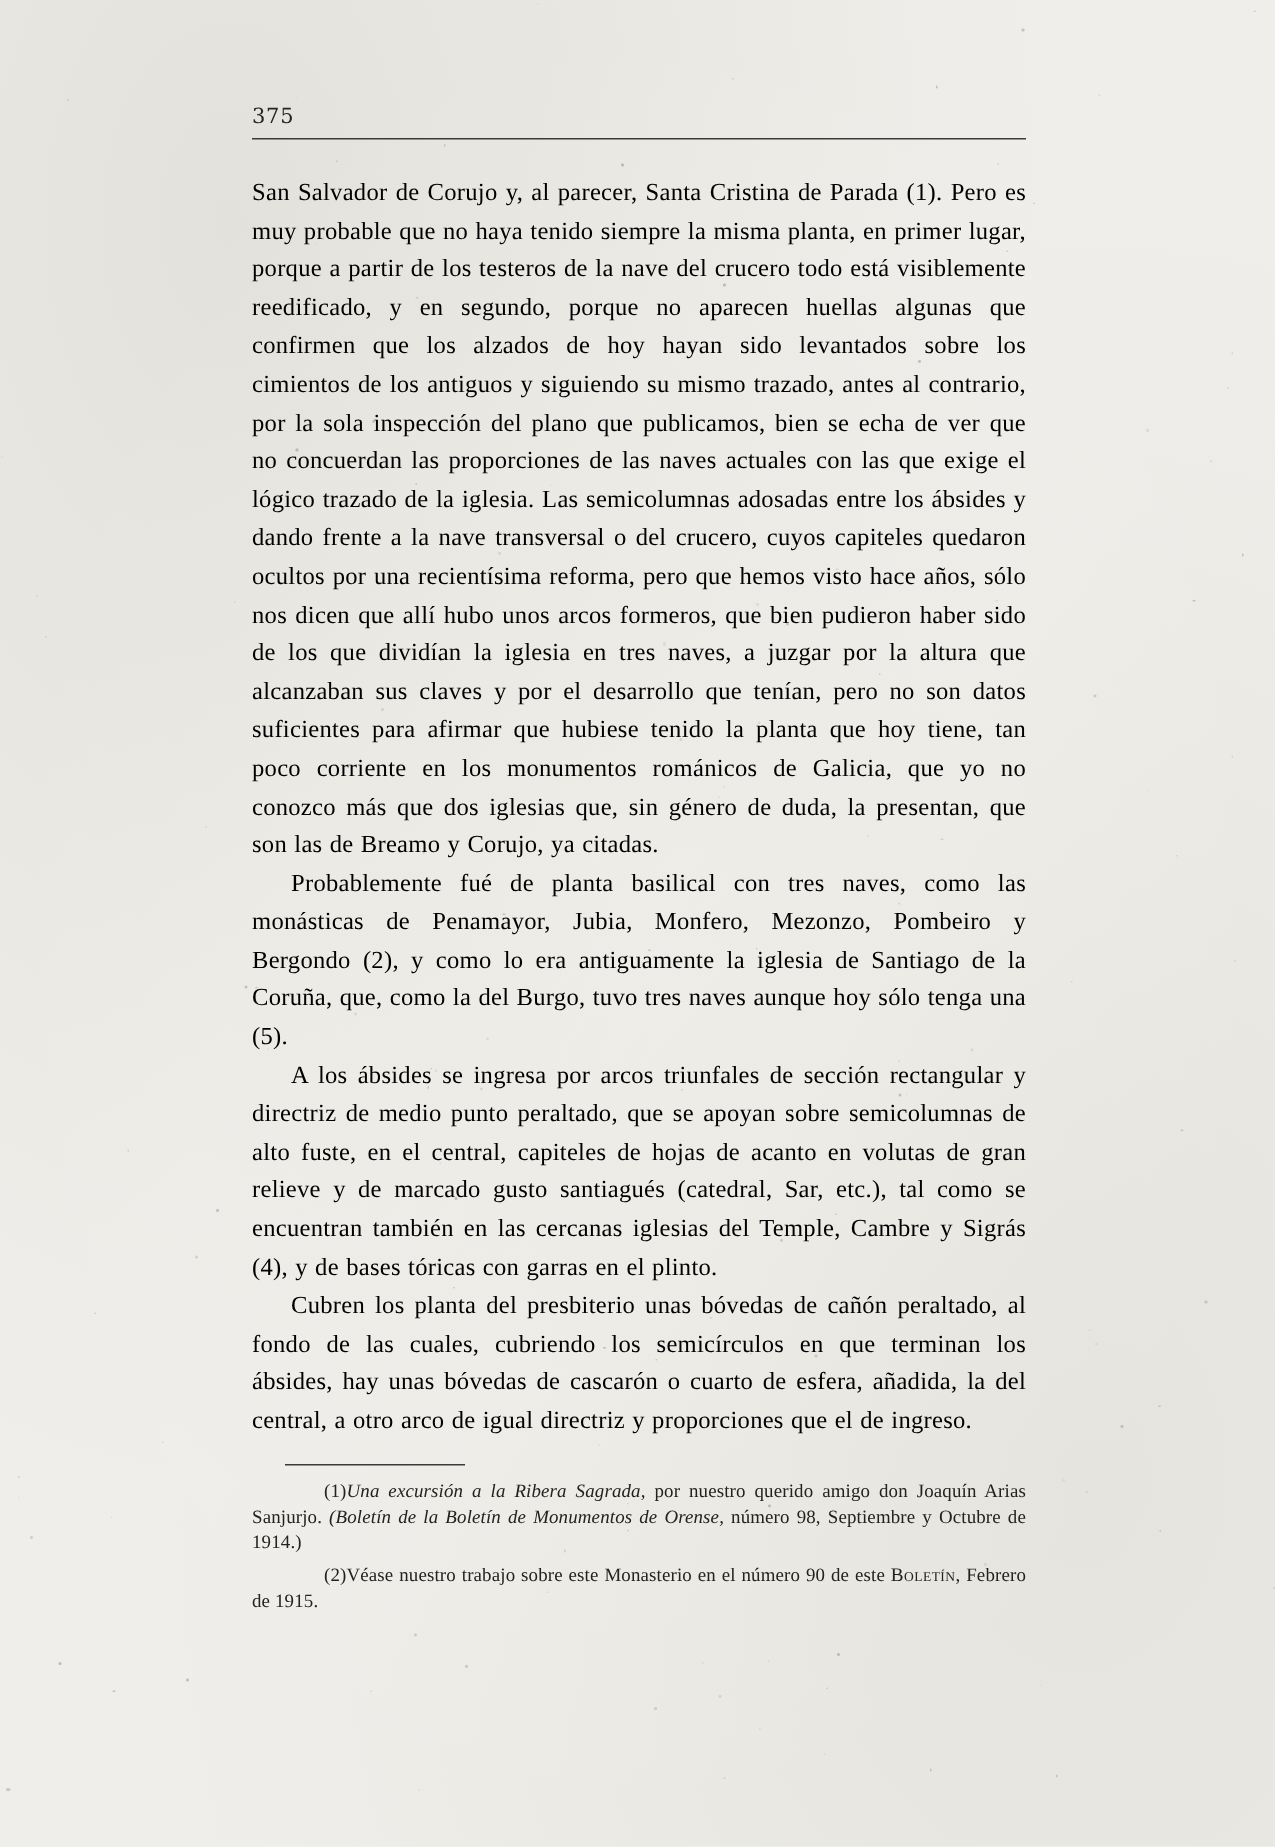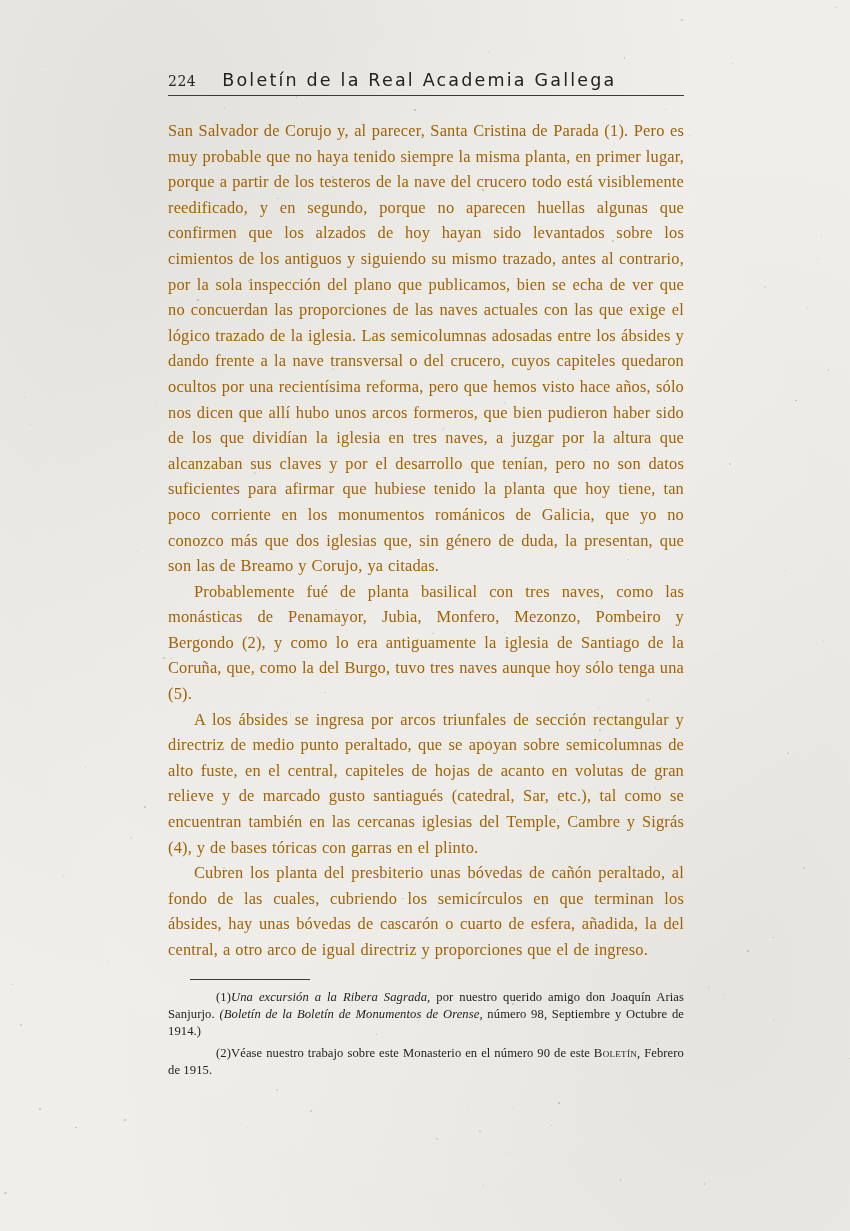--- a/index.html
+++ b/index.html
@@ -65,21 +65,21 @@
   }
 
   
   .body p {
     margin: 0;
     text-align: justify;
     text-justify: inter-word;
     font-size: 16.4px;
     line-height: 25.6px;
     letter-spacing: 0.18px;
-    color: #a16207;
+    color: #000000;
     word-spacing: 0.6px;
   }
   .body p.indent {
     text-indent: 26px;
   }
   .body p + p {
     margin-top: 0px;
   }
 
   
@@ -259,22 +259,21 @@
     <div class="speck" style="width: 1.71813px; height: 1.71813px; left: 482.461px; top: 189.137px; opacity: 0.59;"></div>
     <div class="speck" style="width: 1.33164px; height: 1.33164px; left: 295.87px; top: 96.2764px; opacity: 0.42;"></div>
     <div class="speck" style="width: 1.99669px; height: 1.99669px; left: 276.071px; top: 1088.93px; opacity: 0.42;"></div>
     <div class="speck" style="width: 1.02225px; height: 1.02225px; left: 136.584px; top: 550.999px; opacity: 0.34;"></div>
     <div class="speck" style="width: 0.502204px; height: 0.502204px; left: 209.69px; top: 161.803px; opacity: 0.18;"></div>
   </div>
 
 <div class="content">
 
   <div class="header">
-    <span class="folio">224</span>
-    <span class="runtitle">Boletín de la Real Academia Gallega</span>
+    <span class="folio">375</span>
   </div>
 
   <div class="body">
     <p>San Salvador de Corujo y, al parecer, Santa Cristina de Parada (1). Pero es muy probable que no haya tenido siempre la misma planta, en primer lugar, porque a partir de los testeros de la nave del crucero todo está visiblemente reedificado, y en segundo, porque no aparecen huellas algunas que confirmen que los alzados de hoy hayan sido levantados sobre los cimientos de los antiguos y siguiendo su mismo trazado, antes al contrario, por la sola inspección del plano que publicamos, bien se echa de ver que no concuerdan las proporciones de las naves actuales con las que exige el lógico trazado de la iglesia. Las semicolumnas adosadas entre los ábsides y dando frente a la nave transversal o del crucero, cuyos capiteles quedaron ocultos por una recientísima reforma, pero que hemos visto hace años, sólo nos dicen que allí hubo unos arcos formeros, que bien pudieron haber sido de los que dividían la iglesia en tres naves, a juzgar por la altura que alcanzaban sus claves y por el desarrollo que tenían, pero no son datos suficientes para afirmar que hubiese tenido la planta que hoy tiene, tan poco corriente en los monumentos románicos de Galicia, que yo no conozco más que dos iglesias que, sin género de duda, la presentan, que son las de Breamo y Corujo, ya citadas.</p>
     <p class="indent">Probablemente fué de planta basilical con tres naves, como las monásticas de Penamayor, Jubia, Monfero, Mezonzo, Pombeiro y Bergondo (2), y como lo era antiguamente la iglesia de Santiago de la Coruña, que, como la del Burgo, tuvo tres naves aunque hoy sólo tenga una (5).</p>
     <p class="indent">A los ábsides se ingresa por arcos triunfales de sección rectangular y directriz de medio punto peraltado, que se apoyan sobre semicolumnas de alto fuste, en el central, capiteles de hojas de acanto en volutas de gran relieve y de marcado gusto santiagués (catedral, Sar, etc.), tal como se encuentran también en las cercanas iglesias del Temple, Cambre y Sigrás (4), y de bases tóricas con garras en el plinto.</p>
     <p class="indent">Cubren los planta del presbiterio unas bóvedas de cañón peraltado, al fondo de las cuales, cubriendo los semicírculos en que terminan los ábsides, hay unas bóvedas de cascarón o cuarto de esfera, añadida, la del central, a otro arco de igual directriz y proporciones que el de ingreso.</p>
   </div>
 
   <div class="fn-rule"></div>

